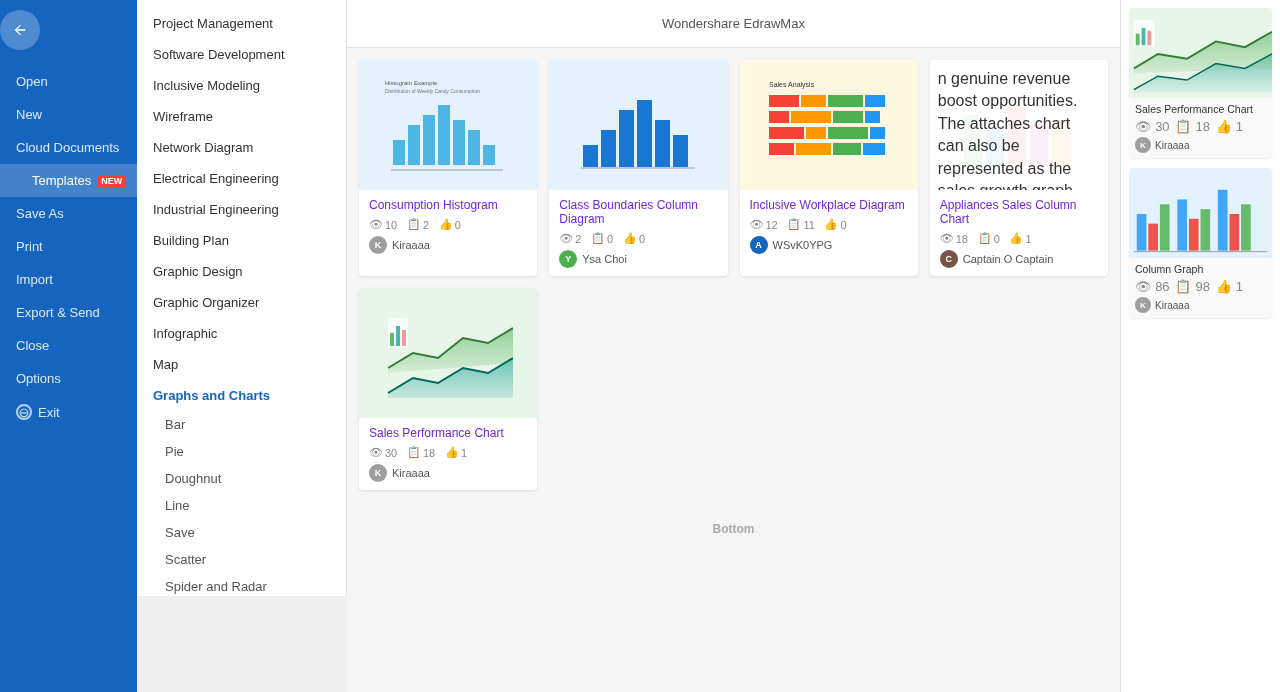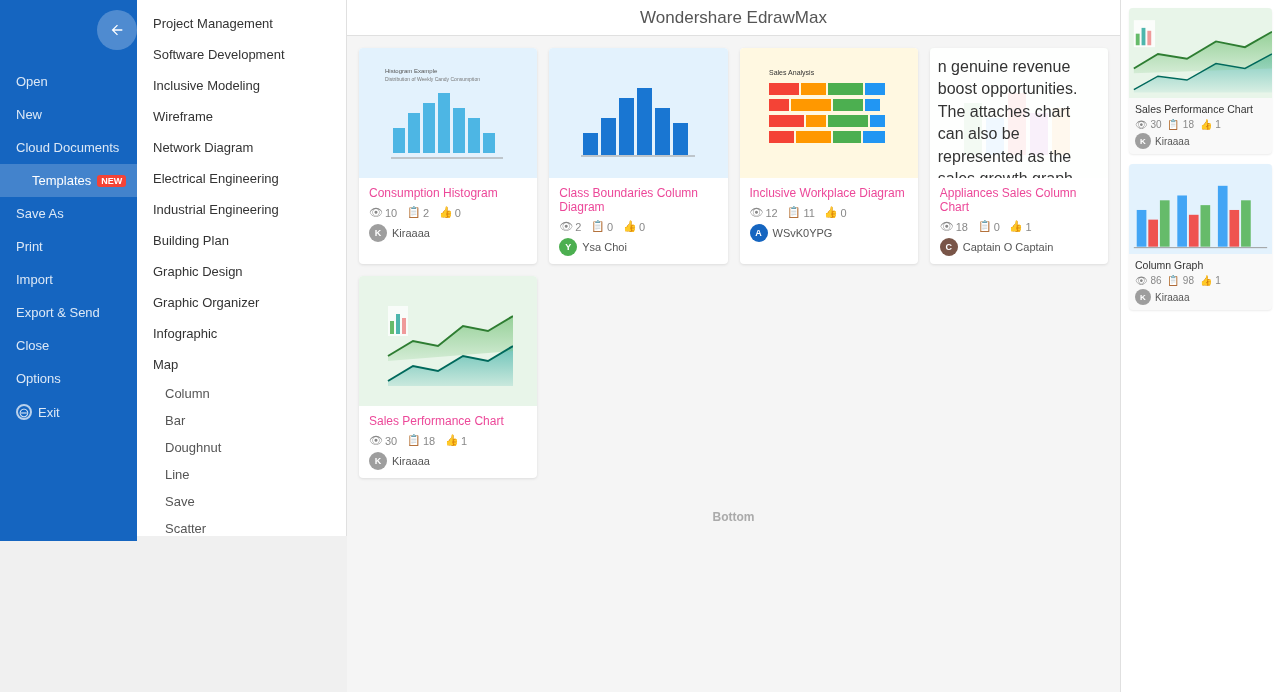--- a/index.html
+++ b/index.html
@@ -2,24 +2,24 @@
 <html><head>
   <meta charset="utf-8">
   <style>
     * { margin: 0; padding: 0; box-sizing: border-box; }
     body { font-family: 'Segoe UI', Arial, sans-serif; background: #f0f0f0; width: 1280px; height: 692px; overflow: hidden; display: flex; }
 
     
     .sidebar {
       width: 137px;
       background: #1565c0;
-      height: 541px;
+      height: 692px;
       display: flex;
       flex-direction: column;
-      align-items: flex-end;
+      align-items: flex-start;
       padding-top: 10px;
       flex-shrink: 0;
     }
     .sidebar-back-btn {
       width: 40px; height: 40px;
       border-radius: 50%;
       background: rgba(255,255,255,0.25);
       display: flex; align-items: center; justify-content: center;
       cursor: pointer;
       margin-bottom: 15px;
@@ -61,21 +61,21 @@
       flex-shrink: 0;
     }
     .sidebar-item .icon-circle.exit {
       background: transparent;
     }
 
     
     .nav-panel {
       width: 210px;
       background: #ffffff;
-      height: 536px;
+      height: 596px;
       overflow-y: auto;
       flex-shrink: 0;
       border-right: 1px solid #e0e0e0;
       padding: 8px 0;
     }
     .nav-panel::-webkit-scrollbar { width: 4px; }
     .nav-panel::-webkit-scrollbar-thumb { background: #ccc; }
     .nav-item {
       padding: 8px 16px;
       font-size: 13px;
@@ -100,25 +100,25 @@
       height: 692px;
       overflow-y: auto;
       position: relative;
     }
     .main-content::-webkit-scrollbar { width: 8px; }
     .main-content::-webkit-scrollbar-thumb { background: #ccc; border-radius: 4px; }
 
     
     .title-bar {
       background: #fff;
-      height: 36px;
+      height: 48px;
       display: flex;
       align-items: center;
       justify-content: center;
-      font-size: 17px;
+      font-size: 13px;
       color: #555;
       border-bottom: 1px solid #e0e0e0;
       position: sticky;
       top: 0;
       z-index: 10;
     }
 
     .cards-grid {
       display: grid;
       grid-template-columns: repeat(4, 1fr);
@@ -143,21 +143,21 @@
       justify-content: center;
       overflow: hidden;
       position: relative;
     }
     .card-info {
       padding: 8px 10px;
     }
     .card-title {
       font-size: 12px;
       font-weight: 500;
-      color: #ec4899;
+      color: #6d28d9;
       margin-bottom: 6px;
     }
     .card-stats {
       display: flex;
       gap: 10px;
       font-size: 11px;
       color: #888;
       margin-bottom: 5px;
     }
     .card-stats span { display: flex; align-items: center; gap: 2px; }
@@ -232,21 +232,21 @@
     }
     .right-card-title {
       font-size: 10.5px;
       font-weight: 500;
       color: #333;
       margin-bottom: 4px;
     }
     .right-card-stats {
       display: flex;
       gap: 6px;
-      font-size: 10px;
+      font-size: 13px;
       color: #888;
     }
     .right-card-author {
       display: flex;
       align-items: center;
       gap: 4px;
       font-size: 10px;
       color: #555;
       margin-top: 3px;
     }
@@ -305,23 +305,24 @@
   <div class="nav-item">Inclusive Modeling</div>
   <div class="nav-item">Wireframe</div>
   <div class="nav-item">Network Diagram</div>
   <div class="nav-item">Electrical Engineering</div>
   <div class="nav-item">Industrial Engineering</div>
   <div class="nav-item">Building Plan</div>
   <div class="nav-item">Graphic Design</div>
   <div class="nav-item">Graphic Organizer</div>
   <div class="nav-item">Infographic</div>
   <div class="nav-item">Map</div>
-
-  <div class="nav-sub-item">Column</div>
+  <div class="nav-item active">Graphs and Charts</div>
+
   <div class="nav-sub-item">Bar</div>
+  <div class="nav-sub-item">Pie</div>
   <div class="nav-sub-item">Doughnut</div>
   <div class="nav-sub-item">Line</div>
   <div class="nav-sub-item">Save</div>
   <div class="nav-sub-item">Scatter</div>
   <div class="nav-sub-item">Spider and Radar</div>
   <div class="nav-sub-item">Bubble Chart</div>
   <div class="nav-sub-item">Graph</div>
   <div class="nav-sub-item">Comparison Chart</div>
 
 </div>

